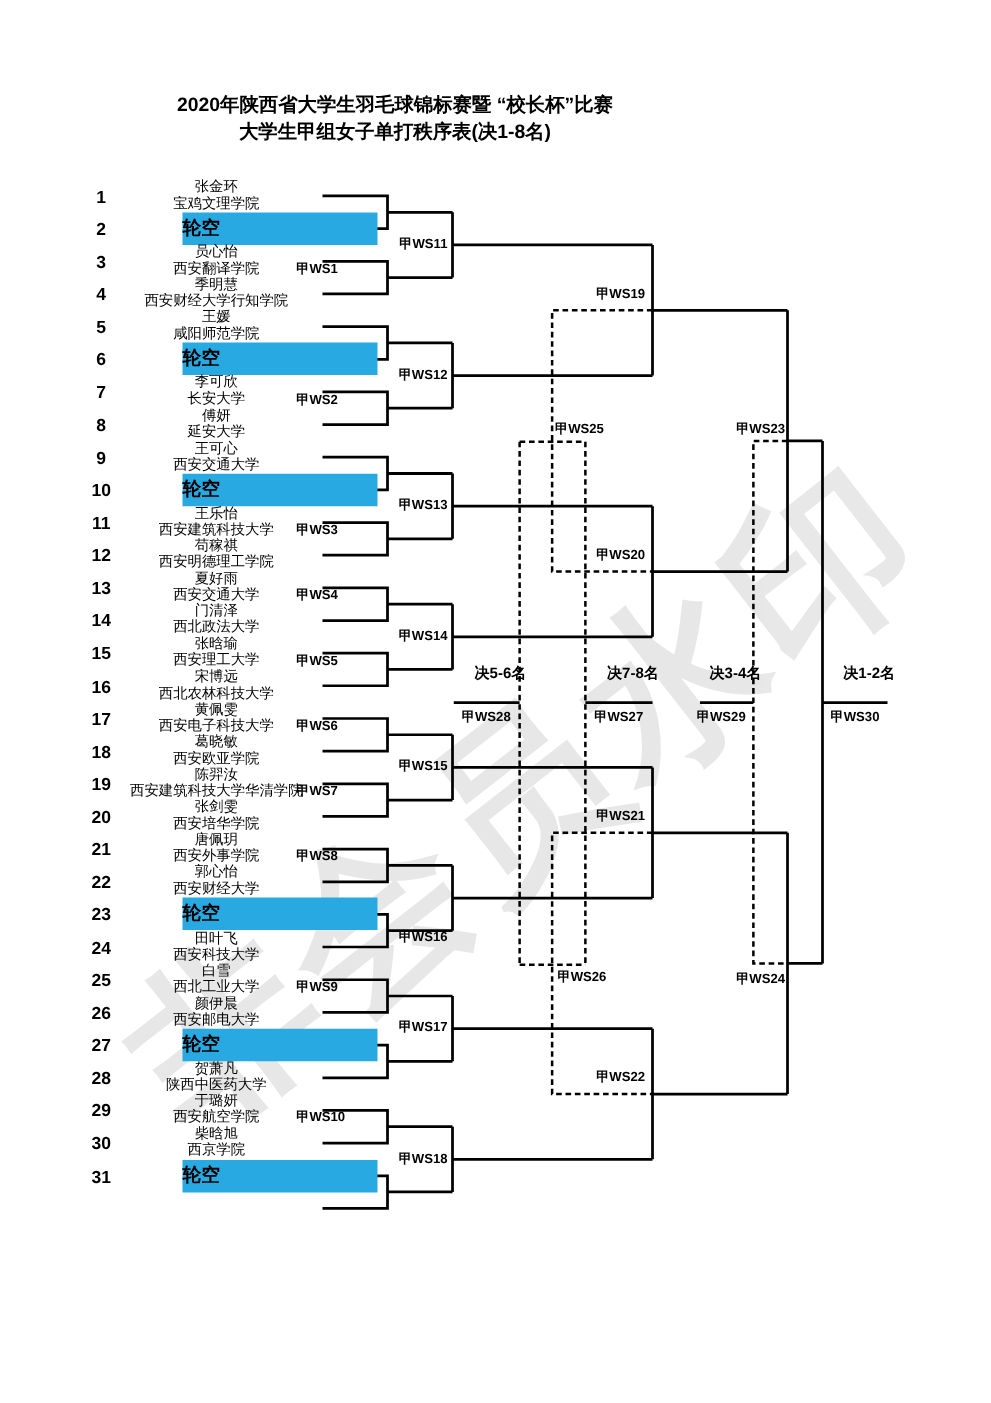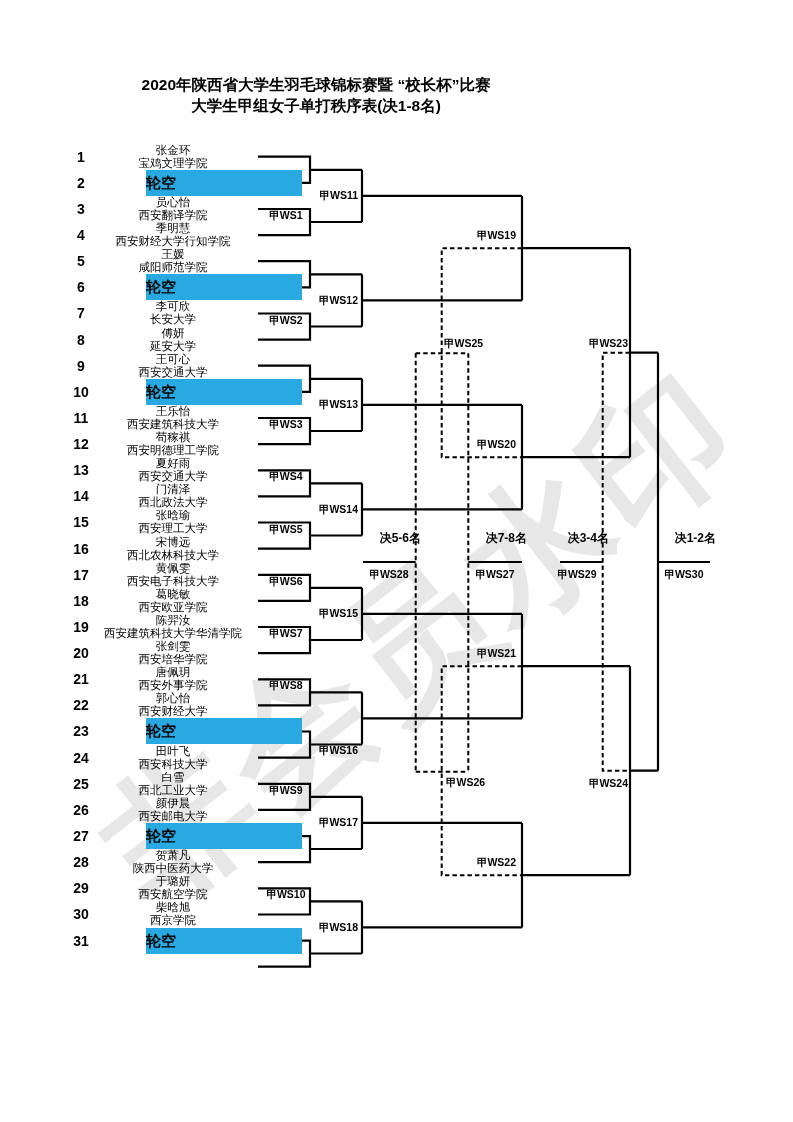--- a/index.html
+++ b/index.html
@@ -19,21 +19,21 @@
   .entry{position:absolute;left:0;top:calc(143.6px + var(--r) * 26.13px);width:280px;height:26px;z-index:3;}
   .num{position:absolute;left:64px;top:0;width:34px;height:26px;line-height:26px;
        text-align:center;font-weight:700;font-size:14px;}
   .names{position:absolute;left:93px;top:0;width:160px;height:26px;text-align:center;}
   .pname,.school{height:13px;line-height:13px;font-size:11.5px;white-space:nowrap;}
   .bye{position:absolute;left:102px;top:0;width:156px;height:26px;background:#29A9E1;
        text-align:left;font-size:15px;font-weight:700;line-height:26px;margin-left:44px;}
 
   .m{position:absolute;height:13px;line-height:13px;font-size:10.5px;font-weight:600;
      z-index:3;white-space:nowrap;}
-  .r1{left:251px;width:70px;text-align:center;}
+  .r1{left:237px;width:70px;text-align:left;}
   .r2{left:288px;width:70px;text-align:right;}
   .qf{left:446px;width:70px;text-align:right;}
   .sf{left:558px;width:70px;text-align:right;}
   .cons{width:70px;text-align:left;}
 
   .ftitle{position:absolute;top:530px;height:16px;line-height:16px;font-size:12px;font-weight:700;
           text-align:right;z-index:3;white-space:nowrap;}
   .fmatch{position:absolute;top:568px;height:13px;line-height:13px;font-size:10.5px;font-weight:600;
           text-align:center;z-index:3;white-space:nowrap;}
 </style>

